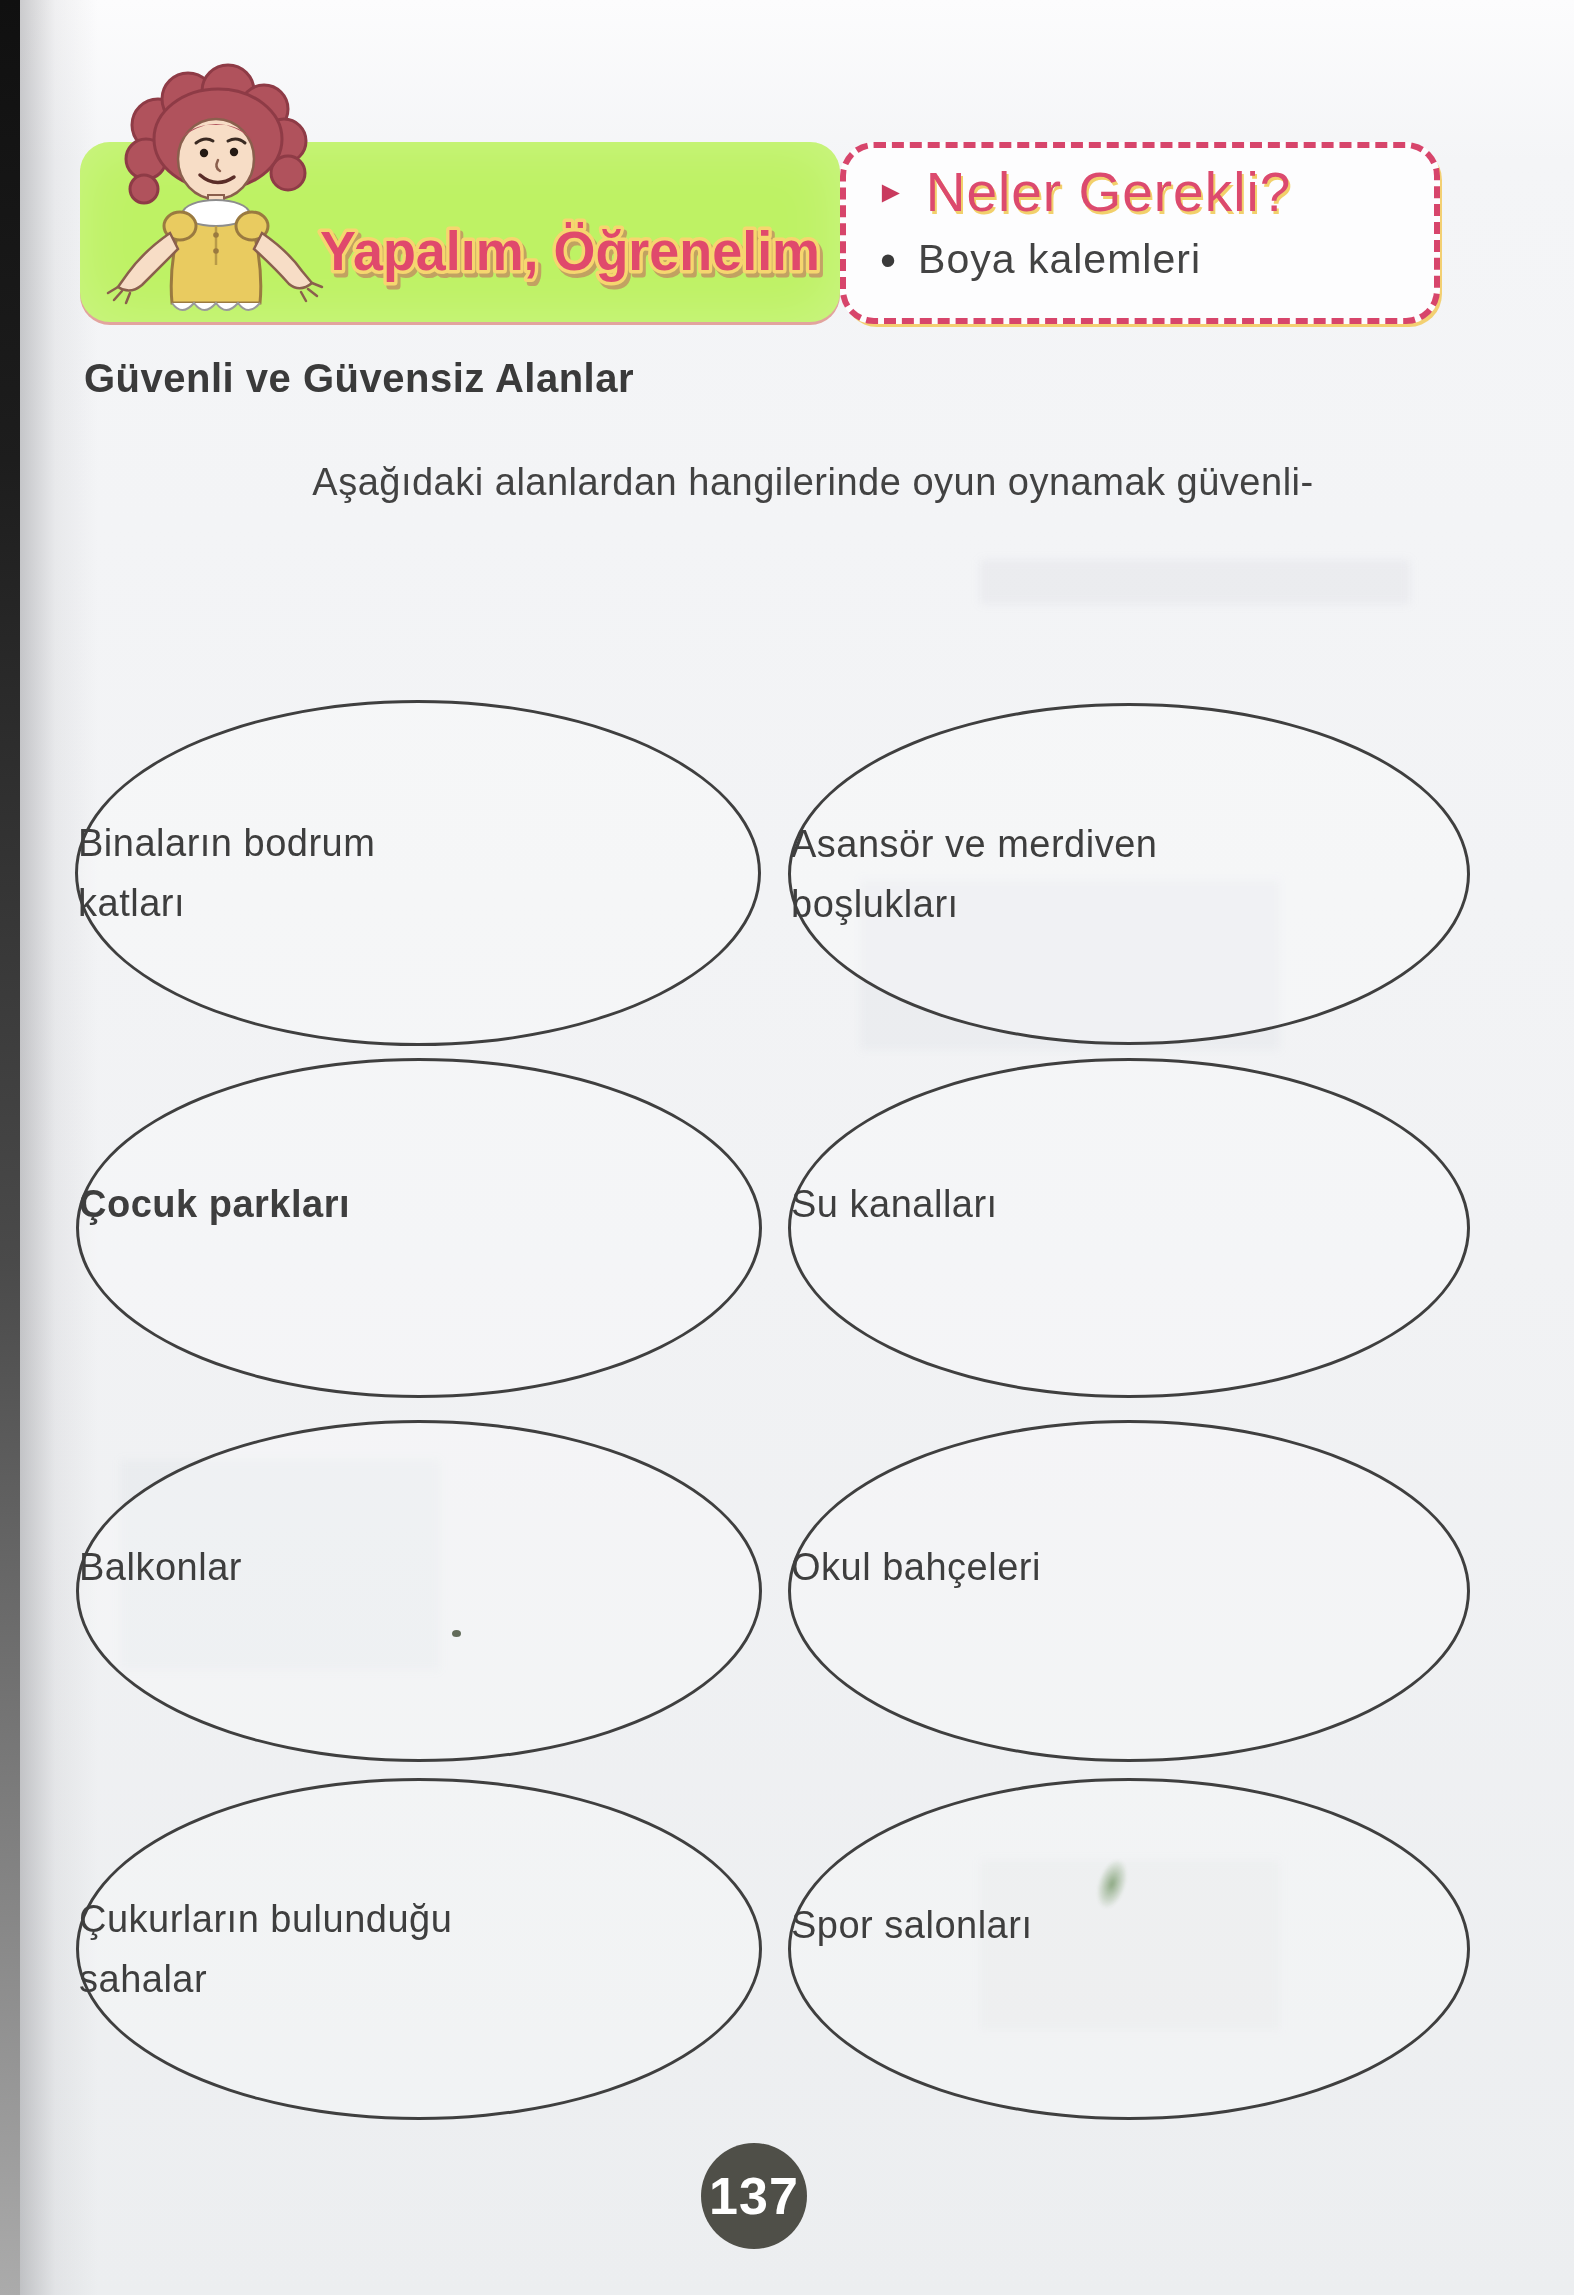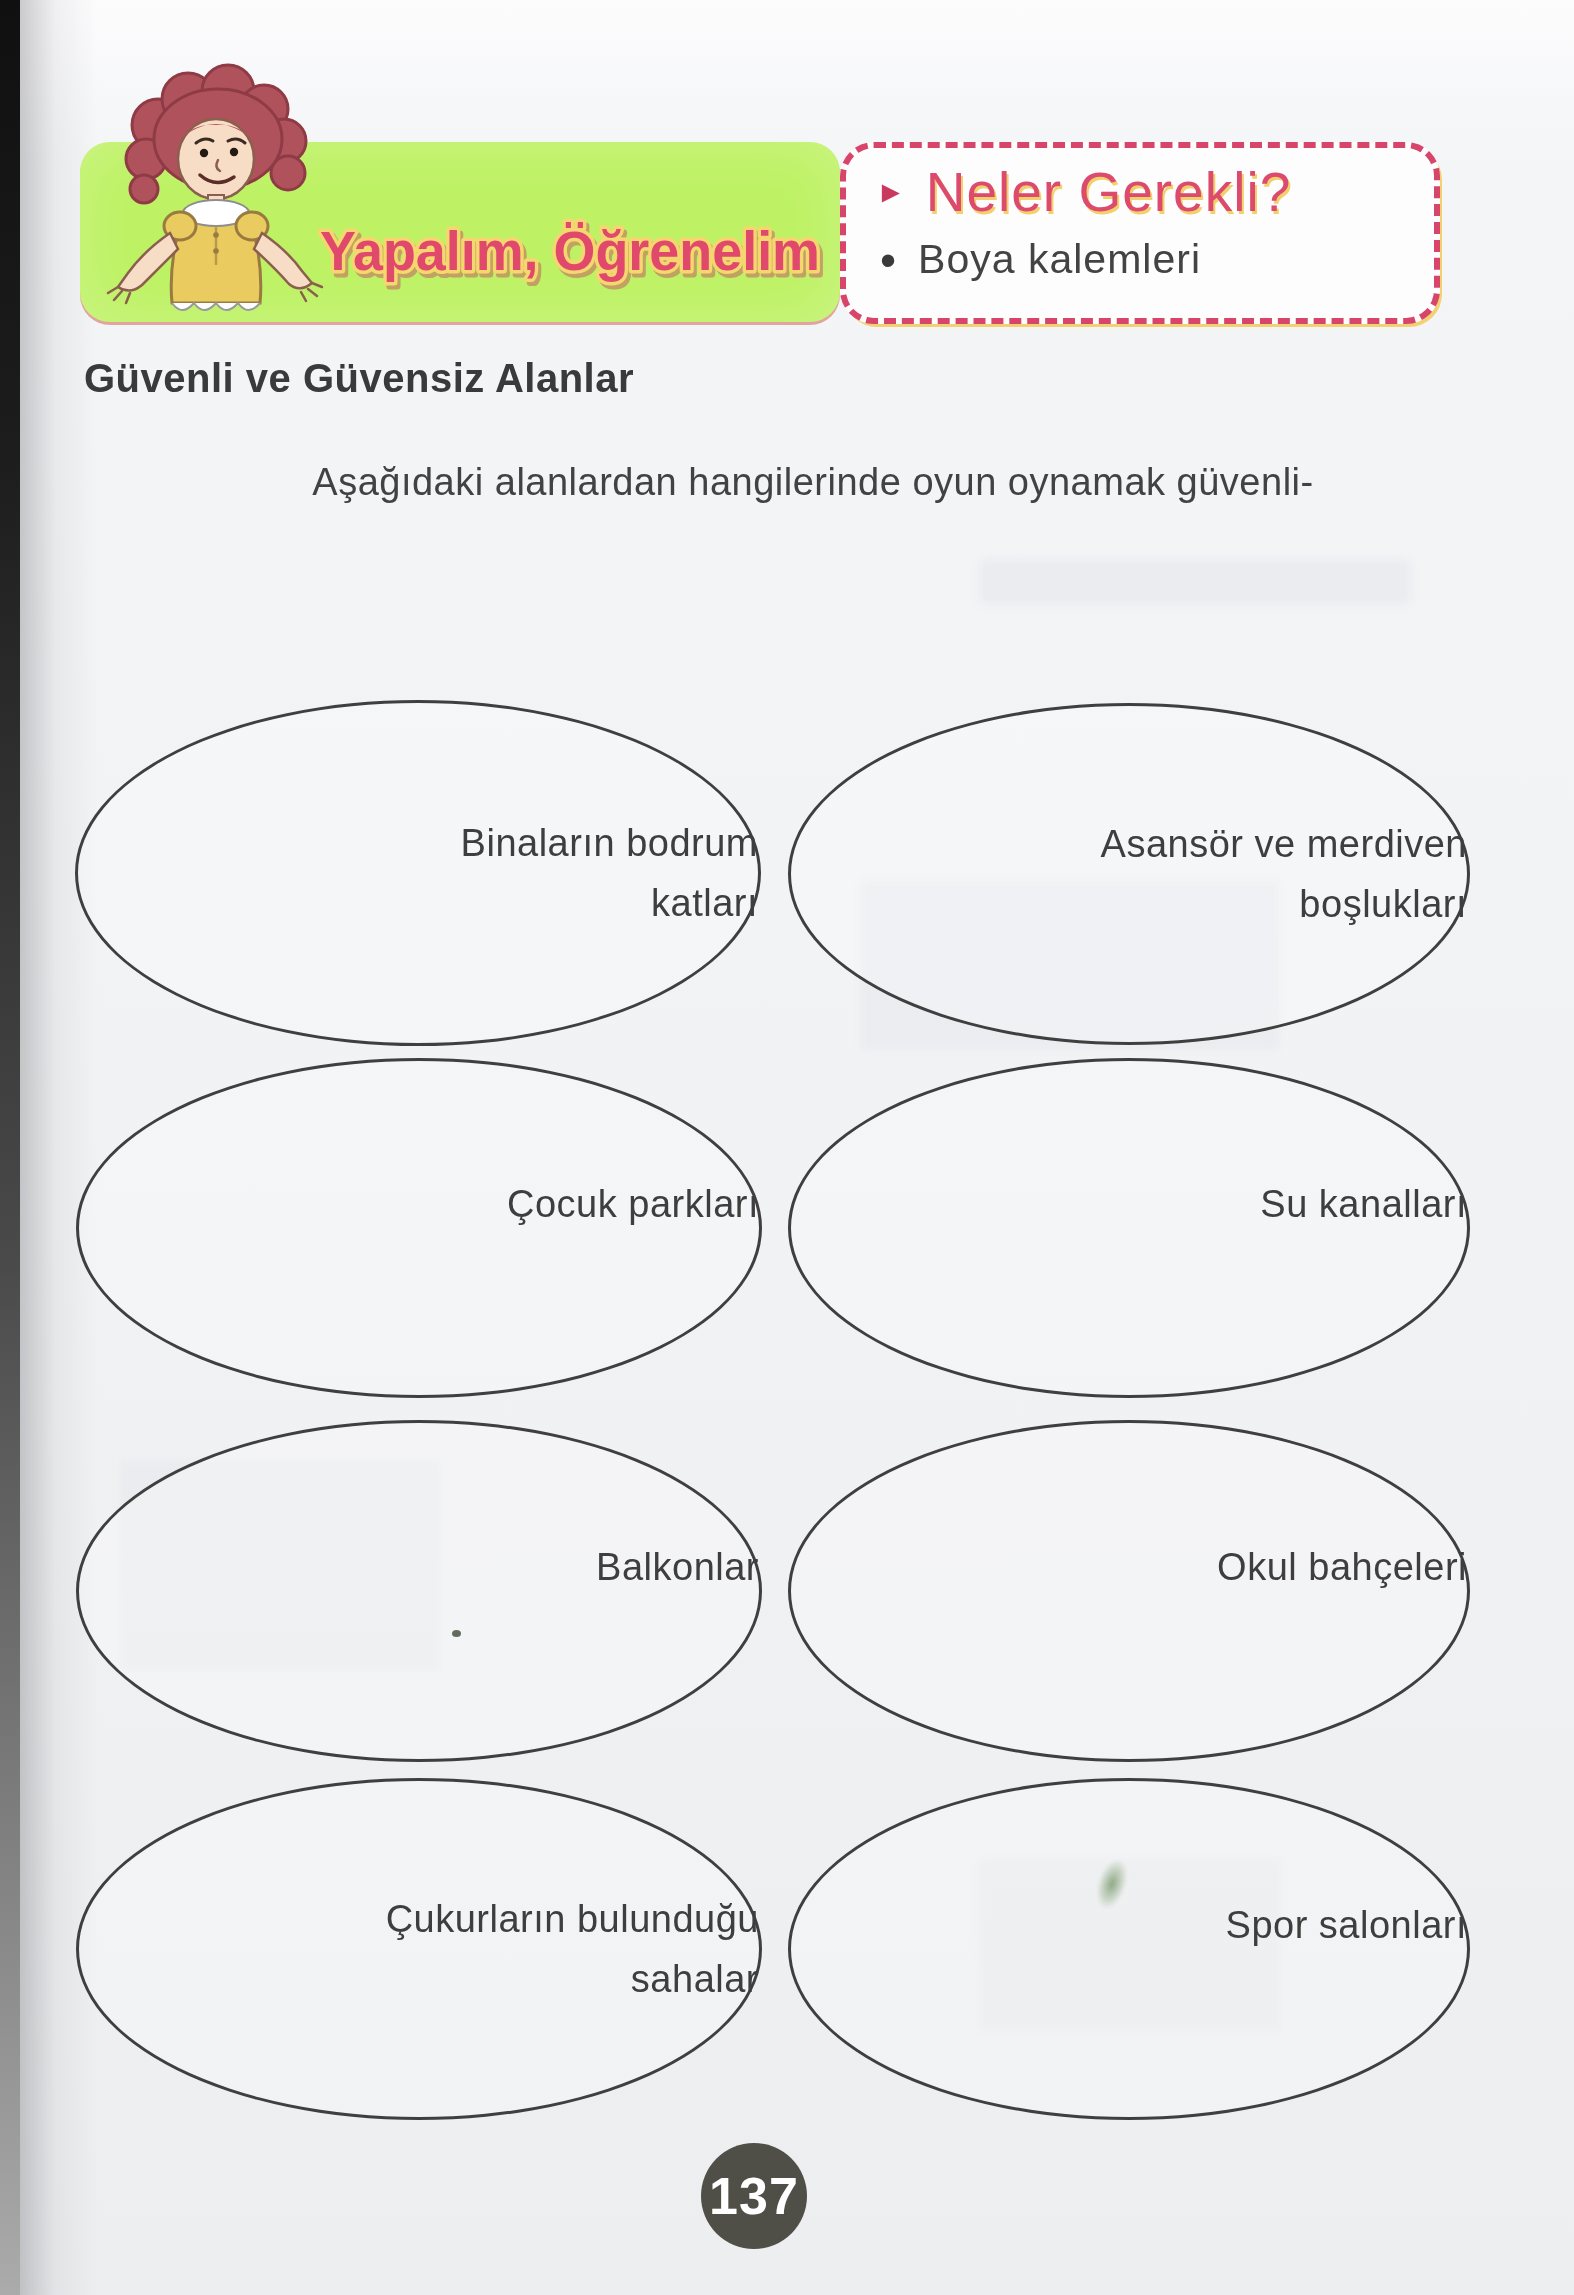--- a/index.html
+++ b/index.html
@@ -49,28 +49,28 @@
   .instructions { position:absolute; left:84px; top:448px; width:1420px; font-size:38px; line-height:68px; color:#424242; letter-spacing:.5px; }
   .instr-line { white-space:nowrap; }
   .instr-line.indent { text-indent:38px;text-align:center; }
   
   .oval {
     position:absolute; width:680px; height:340px; border:3px solid #3f3f3f; border-radius:50%;
     background:rgba(255,255,255,.25);
   }
   #oval-0 { left:75px;  top:700px; }
   #oval-1 { left:788px; top:703px; width:676px; height:336px; }
-  #oval-2 { left:76px;  top:1058px; height:334px; }
+  #oval-2 { left:76px;  top:1058px; height:334px;font-weight:bold; }
   #oval-3 { left:788px; top:1058px; width:676px; height:334px; }
   #oval-4 { left:76px;  top:1420px; height:336px; }
   #oval-5 { left:788px; top:1420px; width:676px; height:336px; }
   #oval-6 { left:76px;  top:1778px; height:336px; }
   #oval-7 { left:788px; top:1778px; width:676px; height:336px; }
   .oval-label {
-    position:absolute; inset:0; display:flex; flex-direction:column; align-items:flex-end; justify-content:center;
+    position:absolute; inset:0; display:flex; flex-direction:column; align-items:flex-start; justify-content:center;
     text-align:center; font-size:38px; line-height:60px; color:#3e3e3e; letter-spacing:.5px;
   }
   .oval-label.single { transform:translateY(-24px); }
   .oval-label span:empty { display:none; }
   
   .page-badge {
     position:absolute; left:701px; top:2143px; width:106px; height:106px; border-radius:50%;
     background:#4f4f48; color:#ffffff; display:flex; align-items:center; justify-content:center;
     font-size:52px; font-weight:700; letter-spacing:1px;
   }

